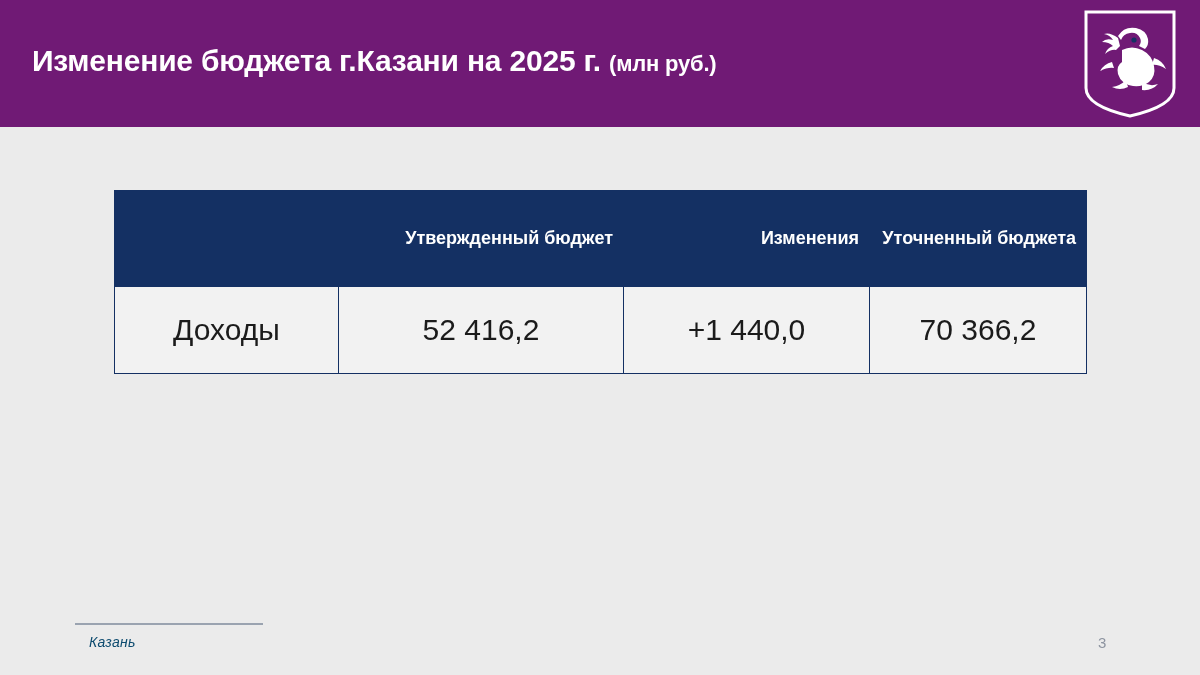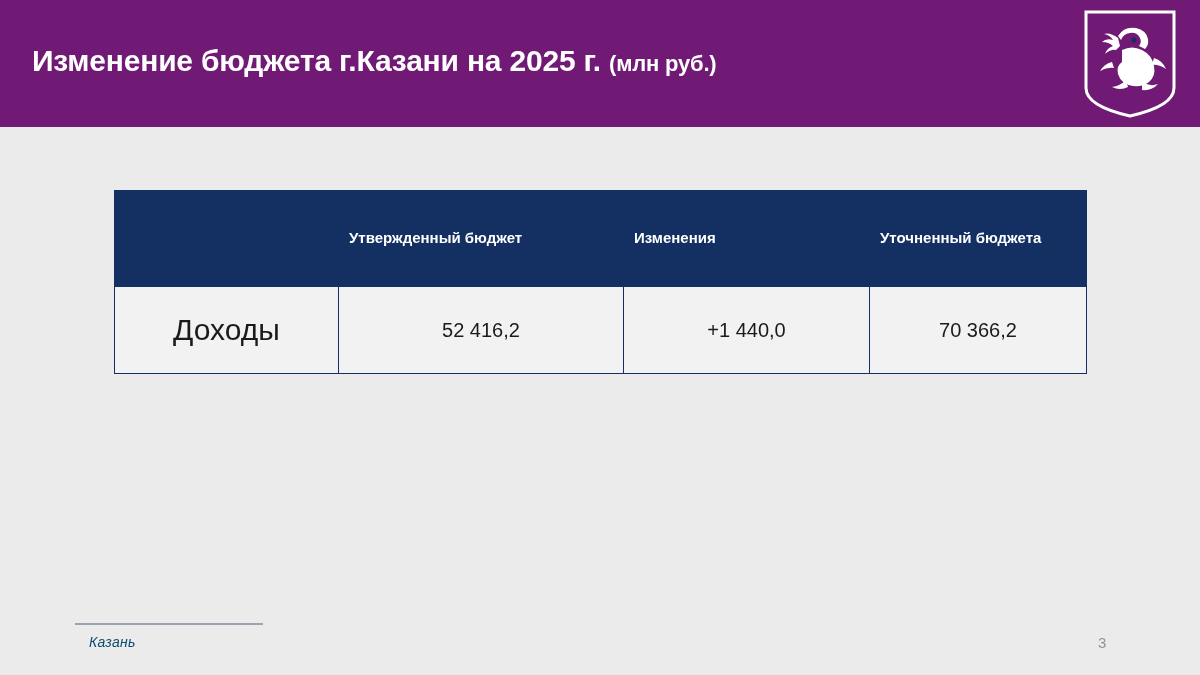--- a/index.html
+++ b/index.html
@@ -65,39 +65,39 @@
     table-layout: fixed;
   }
   table.budget col.c0 { width: 224px; }
   table.budget col.c1 { width: 285px; }
   table.budget col.c2 { width: 246px; }
   table.budget col.c3 { width: 217px; }
 
   table.budget thead th {
     background: #143063;
     color: #ffffff;
-    font-size: 15px;
+    font-size: 18px;
     font-weight: bold;
     height: 87px;
     padding: 4px 10px;
-    text-align: left;
+    text-align: right;
     vertical-align: middle;
     border: 1px solid #143063;
     line-height: 1.25;
   }
   table.budget thead th.corner {
     background: #143063;
   }
 
   table.budget tbody td {
     background: #f2f2f2;
     color: #1b1b1b;
     border: 1px solid #143063;
     height: 86px;
-    font-size: 20px;
+    font-size: 30px;
     text-align: center;
     vertical-align: middle;
     padding: 0 8px;
     font-weight: normal;
   }
   table.budget tbody td.rowhead {
     font-size: 30px;
     text-align: center;
   }
 

